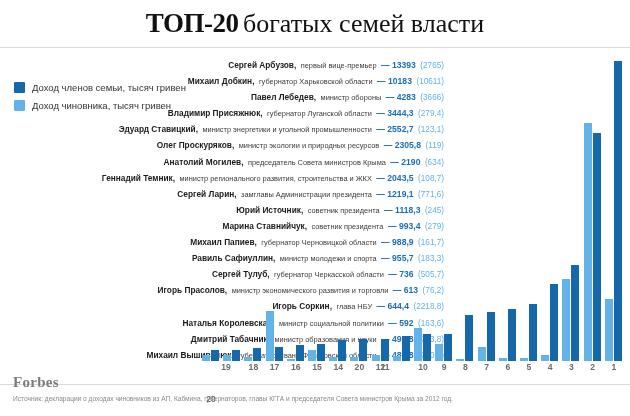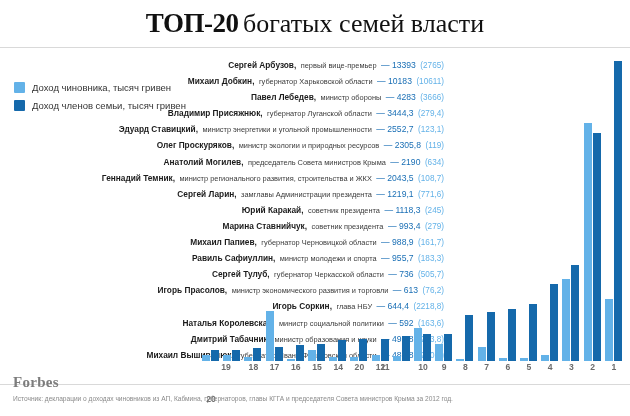--- a/index.html
+++ b/index.html
@@ -47,21 +47,21 @@
   .lrow{
     position:relative;
     height:16.1px;
     text-align:right;
     padding-right:3px;
     white-space:nowrap;
     line-height:1.05;
   }
   .lrow .nm{font-size:8.3px;font-weight:bold;color:#1b1b1b;}
   .lrow .ds{font-size:7.4px;color:#3a3a3a;font-weight:normal;}
-  .lrow .v1{font-size:8.6px;font-weight:normal;color:#1a6fb5;}
+  .lrow .v1{font-size:8.6px;font-weight:bold;color:#1a6fb5;}
   .lrow .v2{font-size:8.2px;color:#63b2e8;}
 
   
   .plot{
     position:absolute;left:196px;top:56px;width:428px;height:305px;
   }
   .bars{
     position:absolute;left:0;bottom:0;width:428px;height:305px;
   }
   .col{
@@ -99,40 +99,40 @@
 <div id="page">
 
   <div class="title-wrap">
     <span class="title-bold">ТОП-20</span>
     <span class="title-rest">богатых семей  власти</span>
   </div>
   <div class="rule"></div>
 
   <div class="legend">
     <div class="legend-row">
+      <span class="legend-swatch" style="background:#1569ab"></span>
+      <span class="legend-label">Доход членов семьи, тысяч гривен</span>
+    </div>
+    <div class="legend-row">
       <span class="legend-swatch" style="background:#63b2e8"></span>
       <span class="legend-label">Доход чиновника, тысяч гривен</span>
-    </div>
-    <div class="legend-row">
-      <span class="legend-swatch" style="background:#1569ab"></span>
-      <span class="legend-label">Доход членов семьи, тысяч гривен</span>
     </div>
   </div>
 
   <div class="labels" id="labels">
       <div class="lrow"><span class="nm">Сергей Арбузов,</span> <span class="ds">первый вице-премьер</span> <span class="v1"> — 13393</span> <span class="v2">(2765)</span></div>
       <div class="lrow"><span class="nm">Михаил Добкин,</span> <span class="ds">губернатор Харьковской области</span> <span class="v1"> — 10183</span> <span class="v2">(10611)</span></div>
       <div class="lrow"><span class="nm">Павел Лебедев,</span> <span class="ds">министр обороны</span> <span class="v1"> — 4283</span> <span class="v2">(3666)</span></div>
       <div class="lrow"><span class="nm">Владимир Присяжнюк,</span> <span class="ds">губернатор Луганской области</span> <span class="v1"> — 3444,3</span> <span class="v2">(279,4)</span></div>
       <div class="lrow"><span class="nm">Эдуард Ставицкий,</span> <span class="ds">министр энергетики и угольной промышленности</span> <span class="v1"> — 2552,7</span> <span class="v2">(123,1)</span></div>
       <div class="lrow"><span class="nm">Олег Проскуряков,</span> <span class="ds">министр экологии и природных ресурсов</span> <span class="v1"> — 2305,8</span> <span class="v2">(119)</span></div>
       <div class="lrow"><span class="nm">Анатолий Могилев,</span> <span class="ds">председатель Совета министров Крыма</span> <span class="v1"> — 2190</span> <span class="v2">(634)</span></div>
       <div class="lrow"><span class="nm">Геннадий Темник,</span> <span class="ds">министр регионального развития, строительства и ЖКХ</span> <span class="v1"> — 2043,5</span> <span class="v2">(108,7)</span></div>
       <div class="lrow"><span class="nm">Сергей Ларин,</span> <span class="ds">замглавы Администрации президента</span> <span class="v1"> — 1219,1</span> <span class="v2">(771,6)</span></div>
-      <div class="lrow"><span class="nm">Юрий Каракай,</span> <span class="ds">советник президента</span> <span class="v1"> — 1118,3</span> <span class="v2">(245)</span></div>
+      <div class="lrow"><span class="nm">Юрий Источник,</span> <span class="ds">советник президента</span> <span class="v1"> — 1118,3</span> <span class="v2">(245)</span></div>
       <div class="lrow"><span class="nm">Марина Ставнийчук,</span> <span class="ds">советник президента</span> <span class="v1"> — 993,4</span> <span class="v2">(279)</span></div>
       <div class="lrow"><span class="nm">Михаил Папиев,</span> <span class="ds">губернатор Черновицкой области</span> <span class="v1"> — 988,9</span> <span class="v2">(161,7)</span></div>
       <div class="lrow"><span class="nm">Равиль Сафиуллин,</span> <span class="ds">министр молодежи и спорта</span> <span class="v1"> — 955,7</span> <span class="v2">(183,3)</span></div>
       <div class="lrow"><span class="nm">Сергей Тулуб,</span> <span class="ds">губернатор Черкасской области</span> <span class="v1"> — 736</span> <span class="v2">(505,7)</span></div>
       <div class="lrow"><span class="nm">Игорь Прасолов,</span> <span class="ds">министр экономического развития и торговли</span> <span class="v1"> — 613</span> <span class="v2">(76,2)</span></div>
       <div class="lrow"><span class="nm">Игорь Соркин,</span> <span class="ds">глава НБУ</span> <span class="v1"> — 644,4</span> <span class="v2">(2218,8)</span></div>
       <div class="lrow"><span class="nm">Наталья Королевская,</span> <span class="ds">министр социальной политики</span> <span class="v1"> — 592</span> <span class="v2">(163,6)</span></div>
       <div class="lrow"><span class="nm">Дмитрий Табачник,</span> <span class="ds">министр образования и науки</span> <span class="v1"> — 496,8</span> <span class="v2">(273,8)</span></div>
       <div class="lrow"><span class="nm">Михаил Вышиванюк,</span> <span class="ds">губернатор Ивано-Франковской области</span> <span class="v1"> — 487,8</span> <span class="v2">(260,7)</span></div>
     </div>

